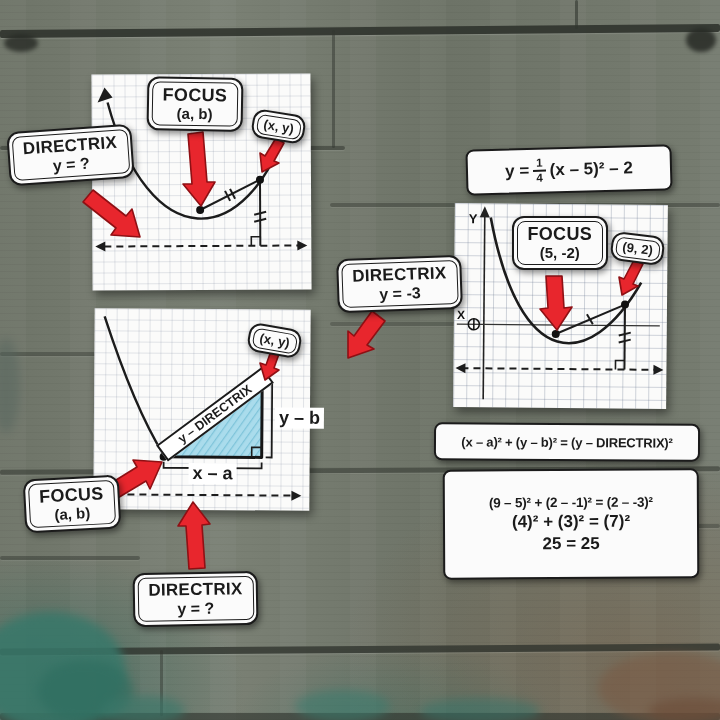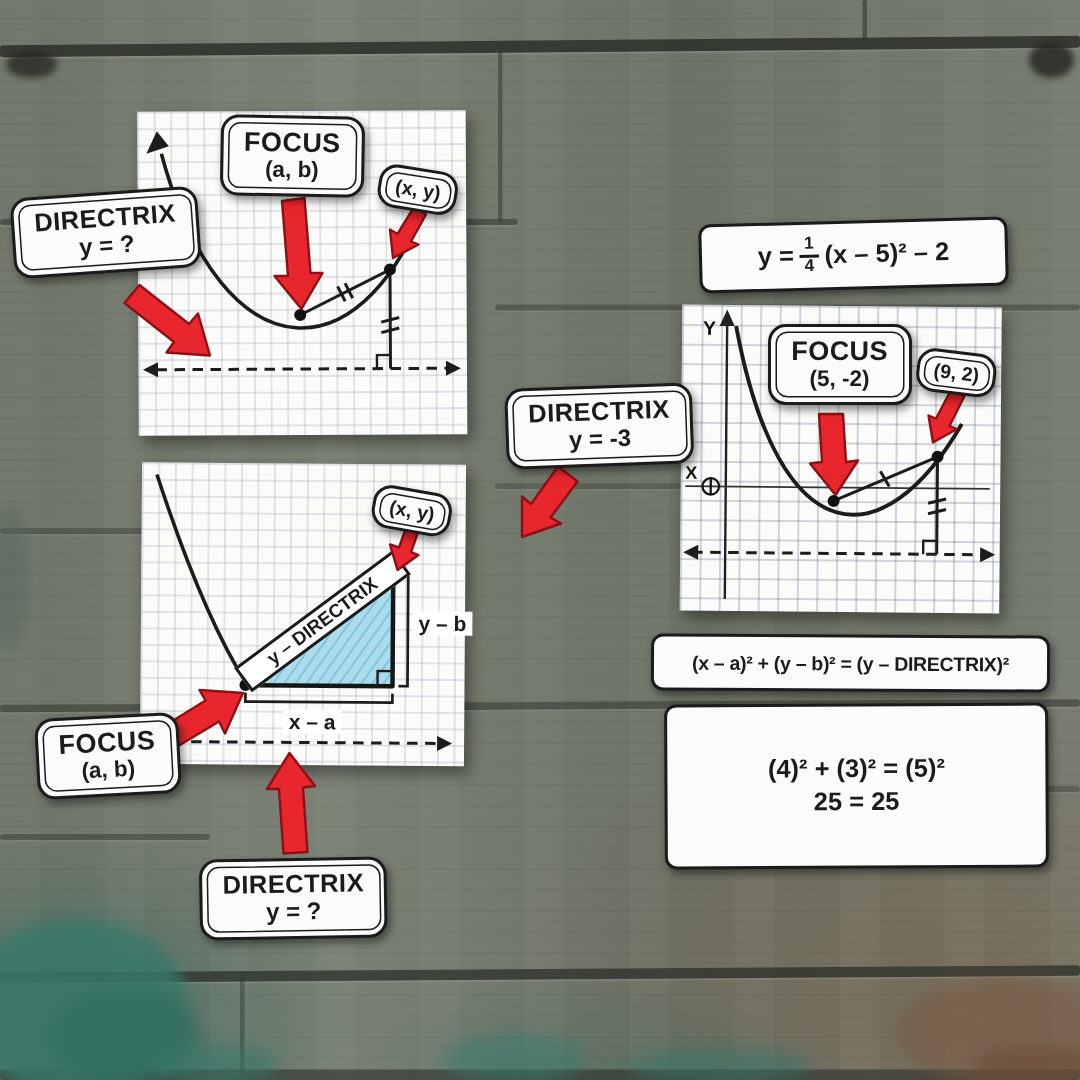--- a/index.html
+++ b/index.html
@@ -56,21 +56,21 @@
   .frac .den{padding-top:1px;}
   .formula{font-size:13px;letter-spacing:-.2px;white-space:nowrap;}
   .solution{flex-direction:column;justify-content:center;gap:2px;padding:6px 4px;}
   .sol1{font-size:13.5px;letter-spacing:-.2px;white-space:nowrap;}
   .sol2,.sol3{font-size:17px;white-space:nowrap;}
 
   .tri-label{position:absolute;background:#fff;font-weight:bold;z-index:8;
     text-align:center;white-space:nowrap;}
   .hyp-label{border:2px solid var(--ink,#1b1b1b);font-size:12.5px;padding:1px 8px;
     transform:rotate(-37deg);}
-  .side-label{font-size:14px;padding:0 4px;}
+  .side-label{font-size:18px;padding:0 4px;}
 
   .arrows{position:absolute;left:0;top:0;z-index:30;pointer-events:none;}
   .arrow{fill:var(--arrow-red,#e8262d);stroke:var(--arrow-outline,#8f1014);
     stroke-width:1.6;stroke-linejoin:round;}
 </style>
 </head>
 <body>
 
 <div id="stage">
 
@@ -145,21 +145,21 @@
       <g>
         <line x1="10" y1="186" x2="200" y2="186" stroke="#1c1c1c" stroke-width="2" stroke-dasharray="7 5"></line>
         <polygon points="2,186 12,181 12,191" fill="#1c1c1c"></polygon>
         <polygon points="208,186 198,181 198,191" fill="#1c1c1c"></polygon>
       </g>
       <circle cx="70" cy="148" r="4" fill="#111"></circle>
       <circle cx="168" cy="74" r="4" fill="#111"></circle>
     </svg>
     <div class="tri-label hyp-label" style="left:55px;top:95px;width:112px">y – DIRECTRIX</div>
     <div class="tri-label side-label" style="left:181px;top:98px">y – b</div>
-    <div class="tri-label side-label" style="left:95px;top:164px">x – a</div>
+    <div class="tri-label side-label" style="left:95px;top:154px">x – a</div>
   </div>
 
   <div class="graph coarse" style="left:454px;top:204px;width:213px;height:204px;transform:rotate(0.5deg)">
     <svg width="213" height="204" viewBox="0 0 213 204">
       <g>
         <line x1="30" y1="10" x2="30" y2="196" stroke="#222" stroke-width="1.6"></line>
         <polygon points="30,3 25,14 35,14" fill="#222"></polygon>
       </g>
       <text x="14" y="20" font-size="13" font-weight="bold" fill="#111">Y</text>
       <line x1="3" y1="121" x2="206" y2="121" stroke="#333" stroke-width="1.2"></line>
@@ -260,17 +260,18 @@
       <span class="den">4</span>
     </span>
     <span>(x – 5)² – 2</span>
   </div>
 
   <div class="strip formula" style="left:434px;top:423px;width:262px;height:34px;transform:rotate(0.3deg)">
     <span>(x – a)² + (y – b)² = (y – DIRECTRIX)²</span>
   </div>
 
   <div class="strip solution" style="left:443px;top:469px;width:244px;height:94px;transform:rotate(-0.3deg)">
-    <div class="sol2">(4)² + (3)² = (5)²</div>
+    <div class="sol1">(9 – 5)² + (2 – -1)² = (2 – -3)²</div>
+    <div class="sol2">(4)² + (3)² = (7)²</div>
     <div class="sol3">25 = 25</div>
   </div>
 
 </div>
 
 </body></html>

